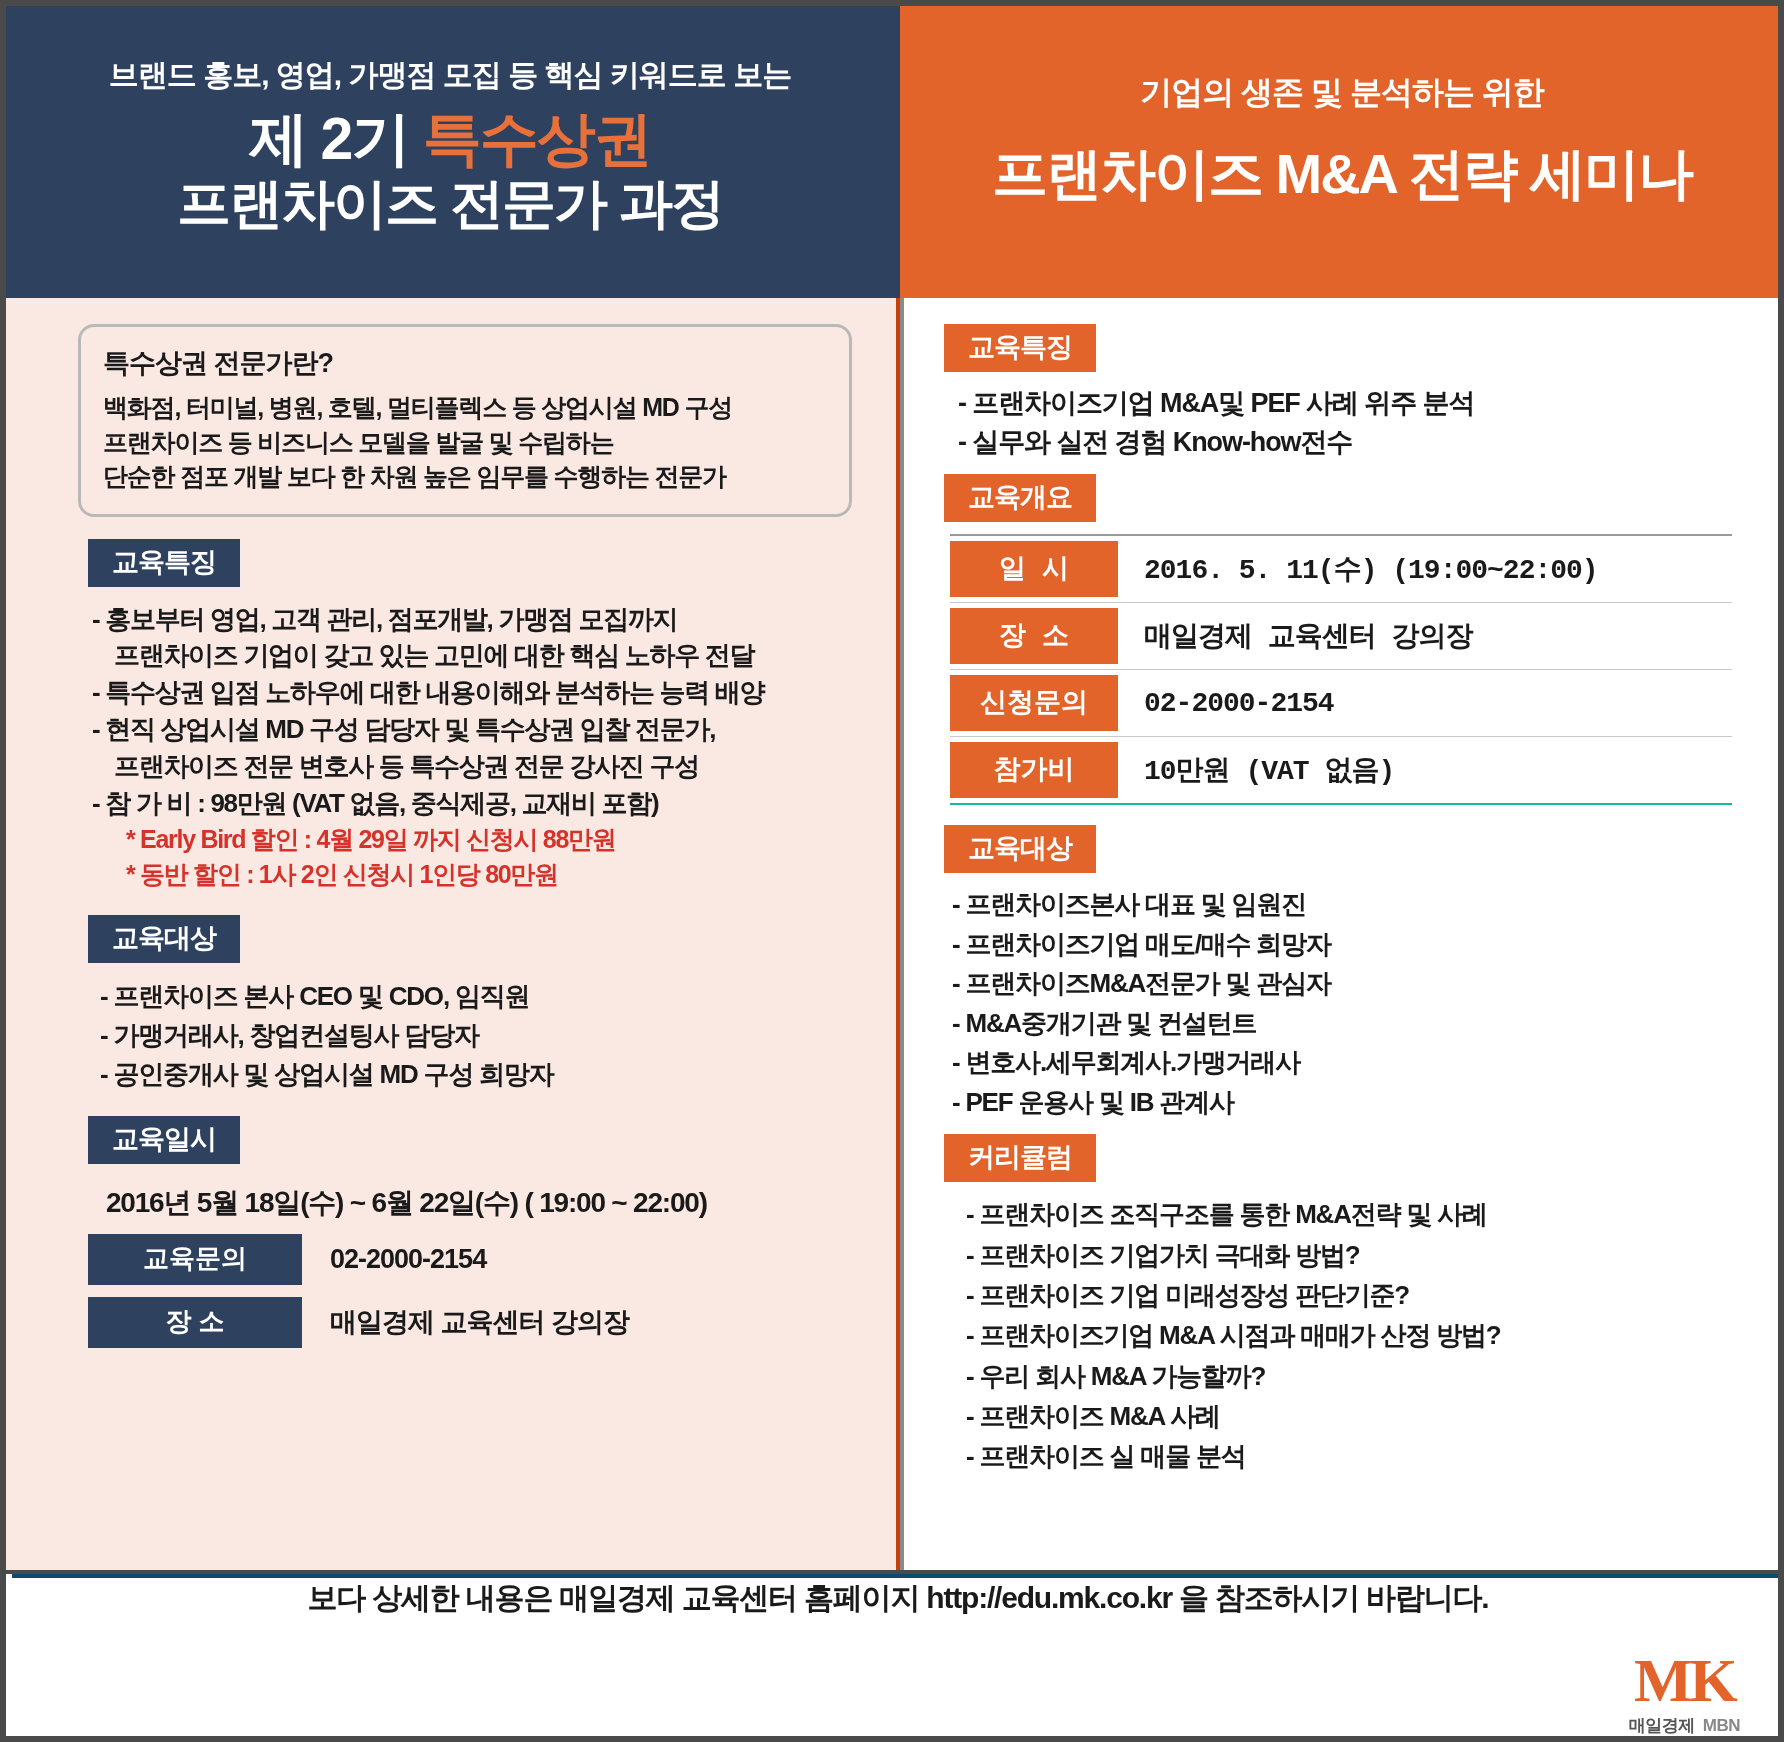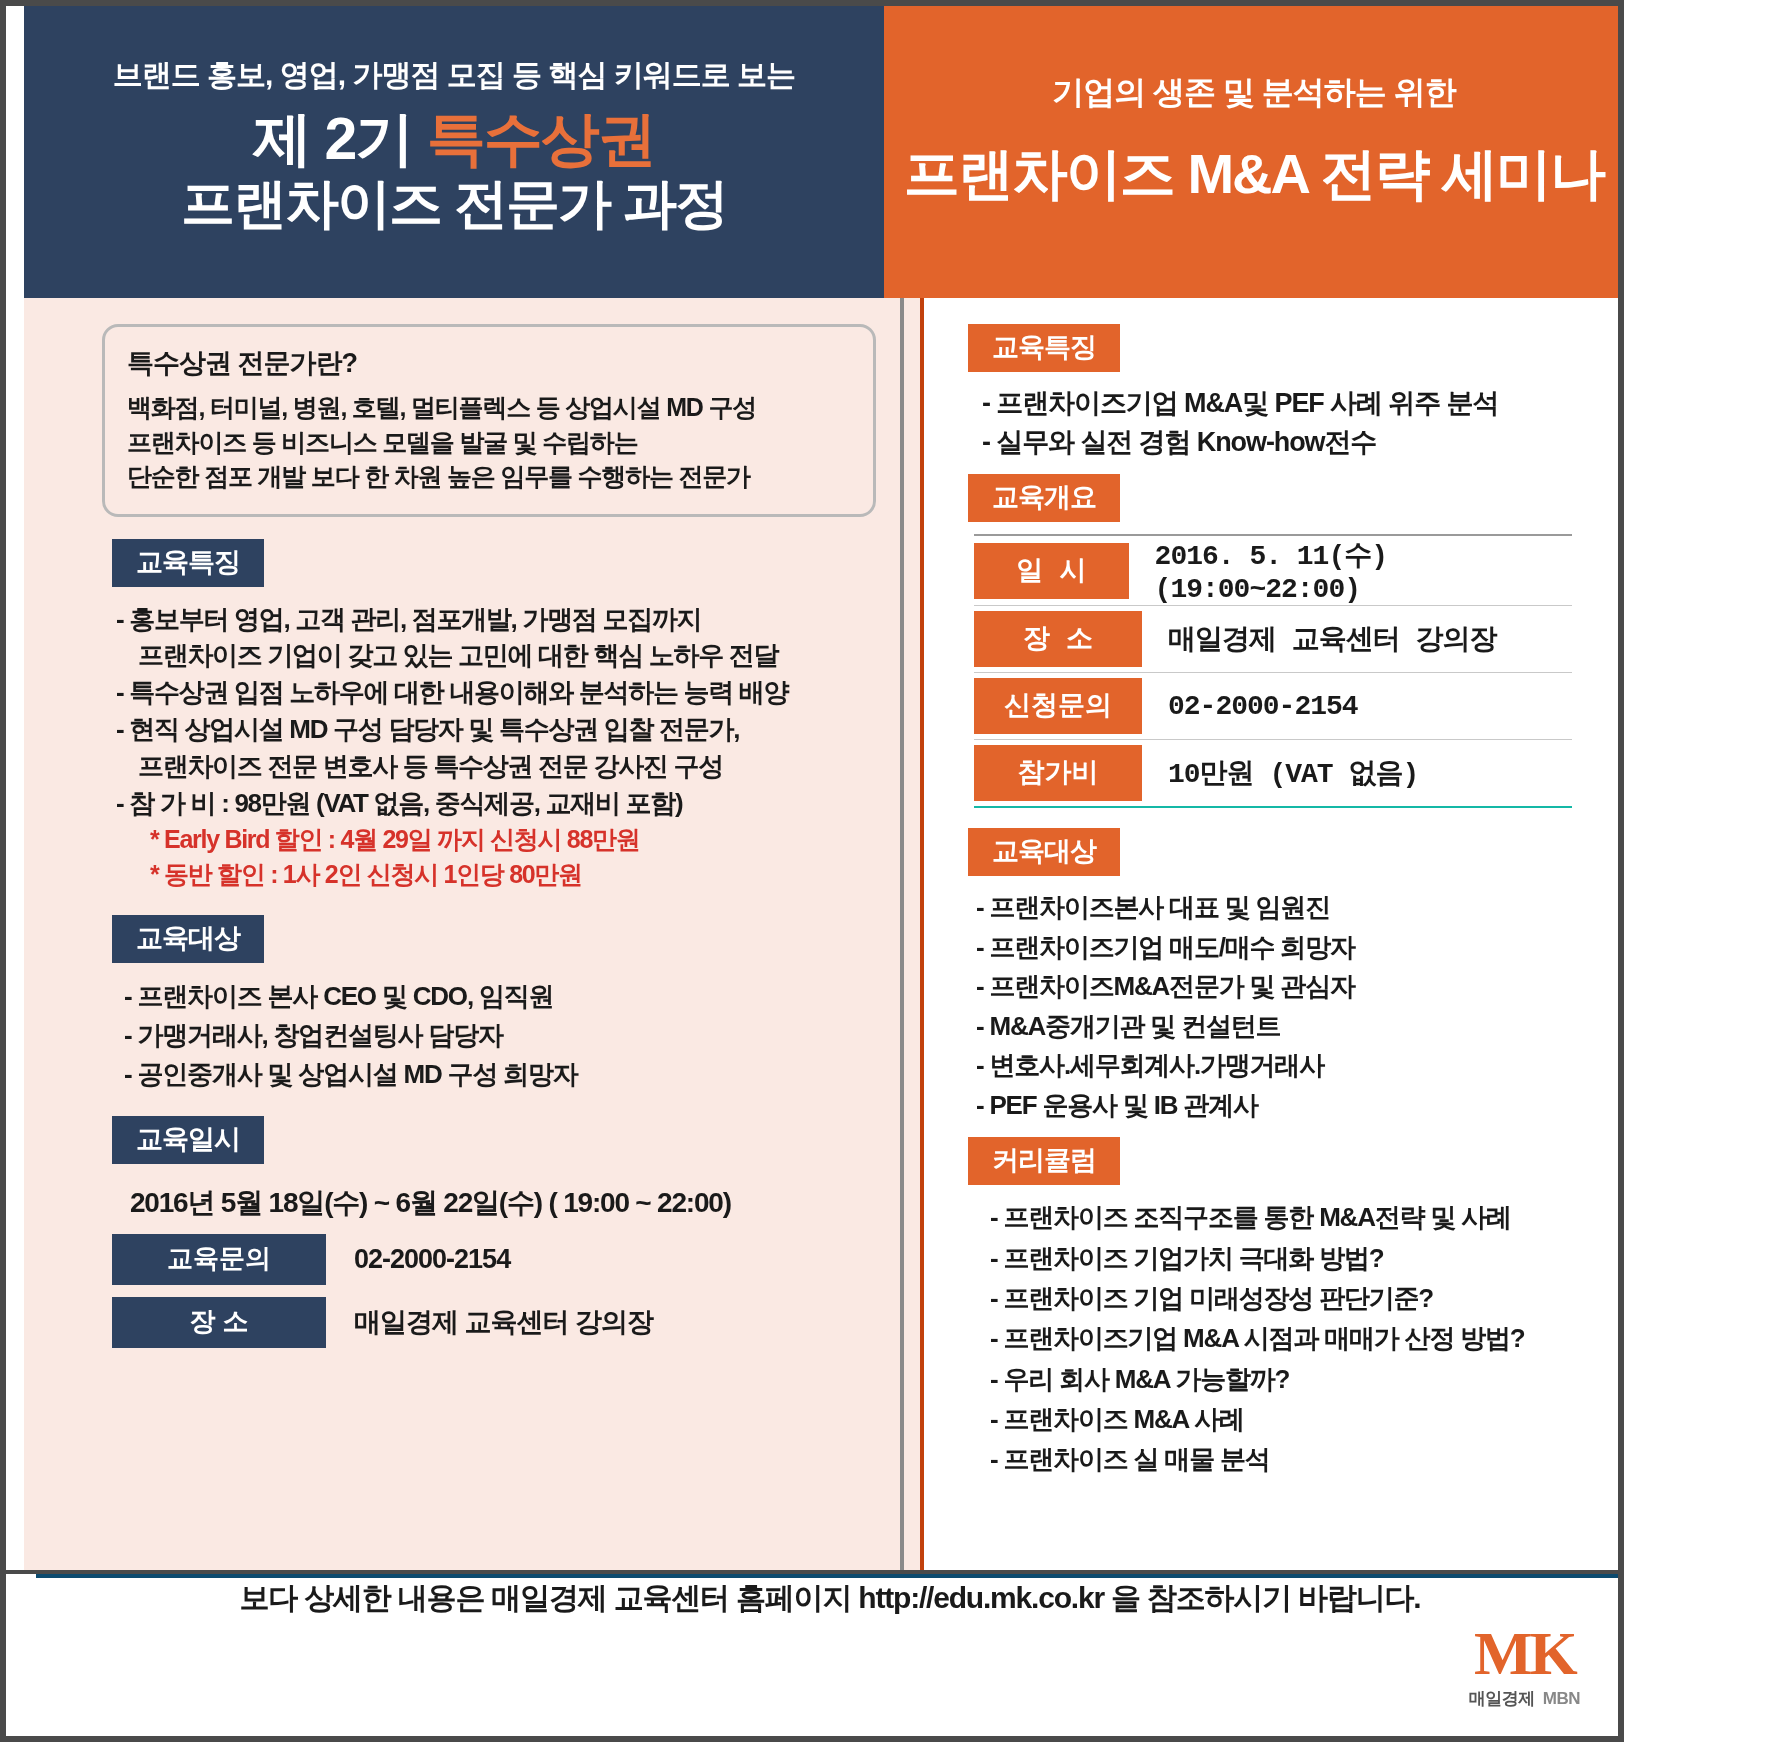--- a/index.html
+++ b/index.html
@@ -6,26 +6,25 @@
   body {
     width: 1784px;
     height: 1742px;
     background: #ffffff;
     font-family: "Liberation Sans", "DejaVu Sans", sans-serif;
     color: #1a1a1a;
     overflow: hidden;
   }
 
   .poster {
-    width: 1624px;
+    width: 1784px;
     height: 1742px;
     position: relative;
     display: flex;
     flex-direction: column;
-    padding-left: 24px;
   }
 
   
   .header-row {
     display: flex;
     width: 100%;
     height: 298px;
     flex: 0 0 298px;
   }
   .header-left {
@@ -270,21 +269,21 @@
   }
   .footer .note {
     font-size: 30px;
     font-weight: bold;
     letter-spacing: -1.2px;
     color: #1a1a1a;
   }
   .logo {
     position: absolute;
     right: 44px;
-    bottom: 35px;
+    bottom: 8px;
     text-align: center;
     line-height: 1;
   }
   .logo .mk {
     font-size: 62px;
     font-weight: bold;
     color: #e2642b;
     letter-spacing: -3px;
     font-family: "Liberation Serif", serif;
   }

